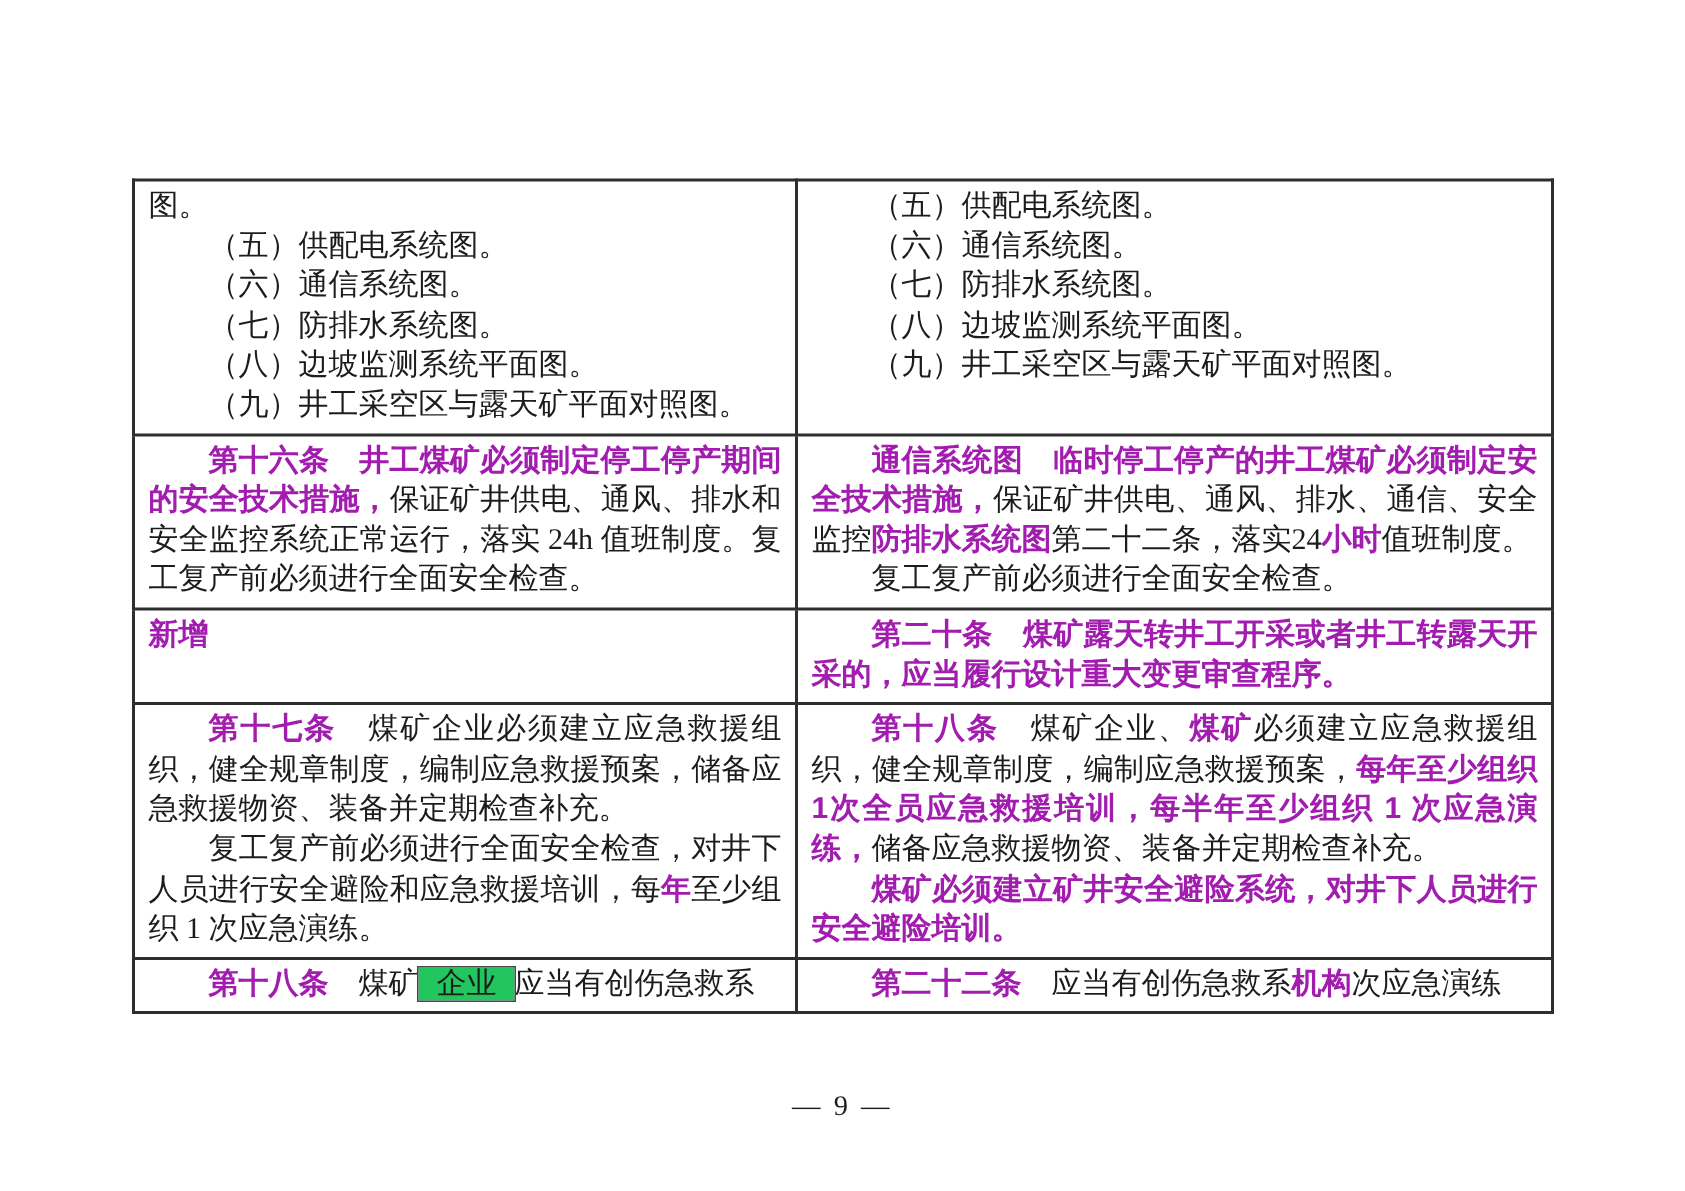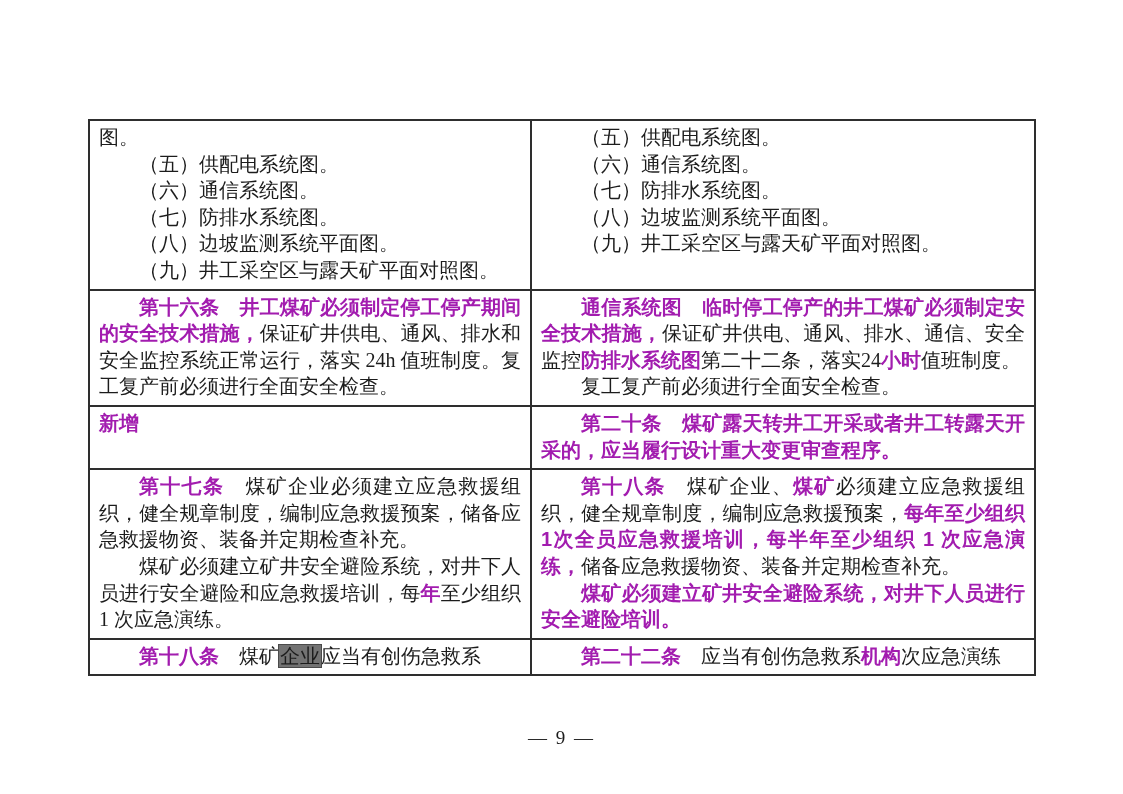--- a/index.html
+++ b/index.html
@@ -33,23 +33,23 @@
   .para { margin: 0; }
   .para.indent { text-indent: 2em; }
   .para.center { text-align: left; text-indent: 0; }
 
   .b {
     font-family: "Liberation Sans", "DejaVu Sans", sans-serif;
     font-weight: 700;
     color: #a21caf;
   }
   .box {
-    background: #737373;
+    background: #22c55e;
     outline: 1px solid #4a4a4a;
-    padding: 0 1px;
+    padding: 0 12px;
   }
 
   .footer {
     position: absolute;
     top: 727px; left: 0;
     width: 100%;
     text-align: center;
     font-size: 19px;
     letter-spacing: 2px;
     color: #1c1c1c;
@@ -96,21 +96,21 @@
           <td class="vcenter">
             <p class="para center"><span class="b">新增</span></p>
           </td>
           <td>
             <p class="para indent"><span class="b">第二十条　煤矿露天转井工开采或者井工转露天开采的，应当履行设计重大变更审查程序。</span></p>
           </td>
         </tr>
         <tr>
           <td>
             <p class="para indent"><span class="b">第十七条</span><span>　煤矿企业必须建立应急救援组织，健全规章制度，编制应急救援预案，储备应急救援物资、装备并定期检查补充。</span></p>
-            <p class="para indent"><span>煤矿必须建立矿井安全避险系统，对井下人员进行安全避险和应急救援培训，每</span><span class="b">年</span><span>至少组织 1 次应急演练。</span></p>
+            <p class="para indent"><span>复工复产前必须进行全面安全检查，对井下人员进行安全避险和应急救援培训，每</span><span class="b">年</span><span>至少组织 1 次应急演练。</span></p>
           </td>
           <td>
             <p class="para indent"><span class="b">第十八条</span><span>　煤矿企业、</span><span class="b">煤矿</span><span>必须建立应急救援组织，健全规章制度，编制应急救援预案，</span><span class="b">每年至少组织1次全员应急救援培训，每半年至少组织 1 次应急演练，</span><span>储备应急救援物资、装备并定期检查补充。</span></p>
             <p class="para indent"><span class="b">煤矿必须建立矿井安全避险系统，对井下人员进行安全避险培训。</span></p>
           </td>
         </tr>
         <tr>
           <td>
             <p class="para indent"><span class="b">第十八条</span><span>　煤矿</span><span class="box">企业</span><span>应当有创伤急救系</span></p>
           </td>

